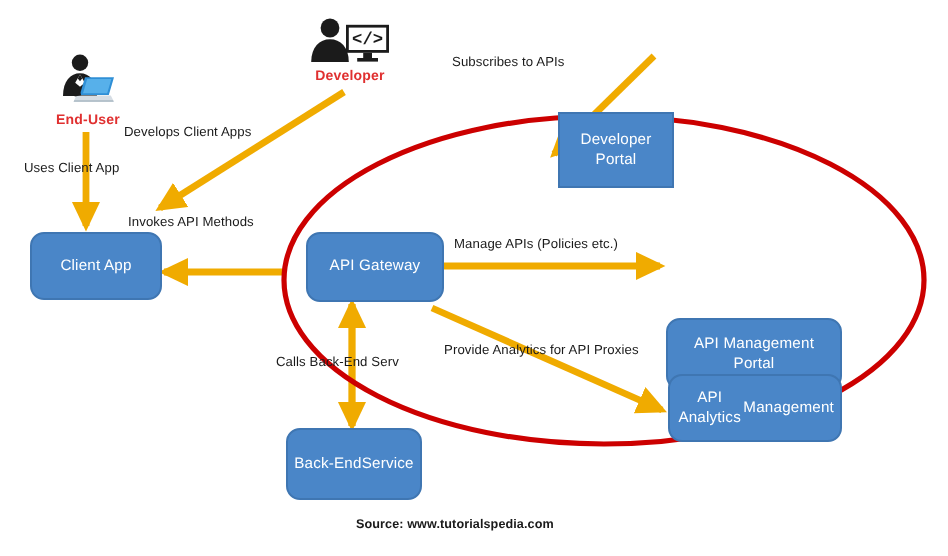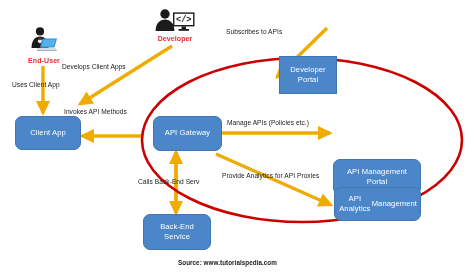--- a/index.html
+++ b/index.html
@@ -124,21 +124,21 @@
   <div class="node rounded" style="left:333px; top:113px; width:88px; height:36px; flex-direction:column;margin-top:46px;">
     <span>API Management</span>
     <span>Portal</span>
   </div>
 
   <div class="node rounded" style="left:334px; top:187px; width:87px; height:34px; flex-direction:row;">
     <span>API  Analytics</span>
     <span>Management</span>
   </div>
 
-  <div class="node rounded" style="left:143px; top:214px; width:68px; height:36px; flex-direction:column;">
+  <div class="node rounded" style="left:143px; top:214px; width:68px; height:36px; flex-direction:row;">
     <span>Back-End</span>
     <span>Service</span>
   </div>
 
   <div class="actor" style="left:24px; top:26px;">
     <svg width="40" height="30" viewBox="0 0 40 30">
 
       <circle cx="16" cy="5.4" r="4.1" fill="#1b1b1b"></circle>
 
       <path d="M7.5,22 C7.5,14.4 11.3,10.6 16,10.6 C20.7,10.6 24.5,14.4 24.5,22 Z" fill="#1b1b1b"></path>

